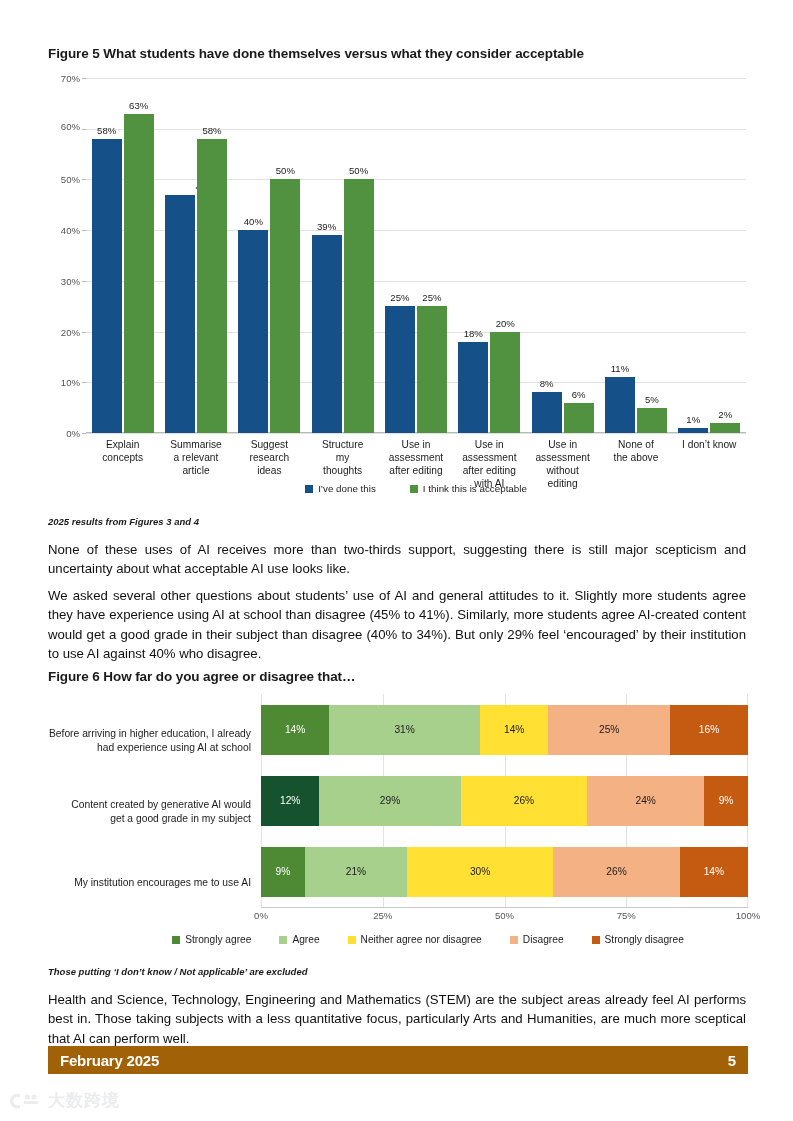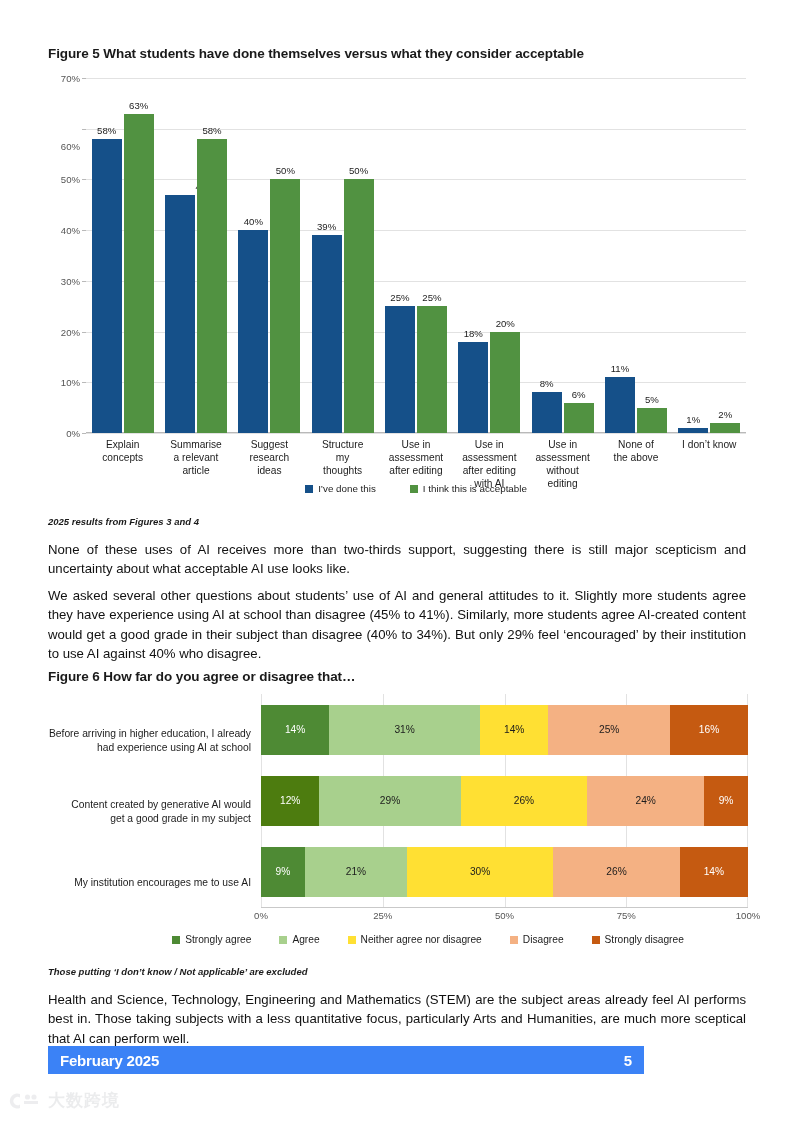--- a/index.html
+++ b/index.html
@@ -268,23 +268,23 @@
     align-items: center;
     gap: 5px;
     white-space: nowrap;
   }
 
   
   #footer-bar {
     position: absolute;
     left: 48px;
     top: 1046px;
-    width: 596px;
+    width: 700px;
     height: 28px;
-    background: #3b82f6;
+    background: #a16207;
     display: flex;
     align-items: center;
     justify-content: space-between;
     padding: 0 12px;
     box-sizing: border-box;
   }
   #footer-bar .f-left {
     color: #ffffff;
     font-size: 15px;
     font-weight: bold;
@@ -340,21 +340,21 @@
           <div class="gridline" style="top: 202.857px;"></div>
           <div class="ytick" style="top: 202.857px;">30%</div>
           <div class="ytickmark" style="top: 202.857px;"></div>
           <div class="gridline" style="top: 152.143px;"></div>
           <div class="ytick" style="top: 152.143px;">40%</div>
           <div class="ytickmark" style="top: 152.143px;"></div>
           <div class="gridline" style="top: 101.429px;"></div>
           <div class="ytick" style="top: 101.429px;">50%</div>
           <div class="ytickmark" style="top: 101.429px;"></div>
           <div class="gridline" style="top: 50.7143px;"></div>
-          <div class="ytick" style="top: 68px; text-align: center;">60%</div>
+          <div class="ytick" style="top: 48px; text-align: center;">60%</div>
           <div class="ytickmark" style="top: 50.7143px;"></div>
           <div class="gridline" style="top: 0px;"></div>
           <div class="ytick" style="top: 0px; margin-left: 34px;">70%</div>
           <div class="ytickmark" style="top: 0px;"></div>
         </div>
       <div class="axis-base"></div>
       <div class="groups" id="fig5-groups">
           <div class="group">
             <div class="bars">
               <div class="bar-wrap">
@@ -551,21 +551,21 @@
             <div class="seg" style="width: 121.75px; background: rgb(244, 177, 131); color: rgb(28, 28, 28);">25%</div>
             <div class="seg" style="width: 77.92px; background: rgb(197, 90, 17); color: rgb(255, 255, 255);">16%</div>
           </div>
         </div>
         <div class="row">
           <div class="row-label">
             <div>Content created by generative AI would</div>
             <div>get a good grade in my subject</div>
           </div>
           <div class="stack">
-            <div class="seg" style="width: 58.44px; background: #4d7c0f; color: rgb(255, 255, 255); text-align: right;">12%</div>
+            <div class="seg" style="width: 58.44px; background: #14532d; color: rgb(255, 255, 255); text-align: right;">12%</div>
             <div class="seg" style="width: 141.23px; background: rgb(168, 208, 141); color: rgb(28, 28, 28);">29%</div>
             <div class="seg" style="width: 126.62px; background: rgb(255, 224, 51); color: rgb(28, 28, 28);">26%</div>
             <div class="seg" style="width: 116.88px; background: rgb(244, 177, 131); color: rgb(28, 28, 28);">24%</div>
             <div class="seg" style="width: 43.83px; background: rgb(197, 90, 17); color: rgb(255, 255, 255);">9%</div>
           </div>
         </div>
         <div class="row">
           <div class="row-label">
             <div>My institution encourages me to use AI</div>
           </div>

